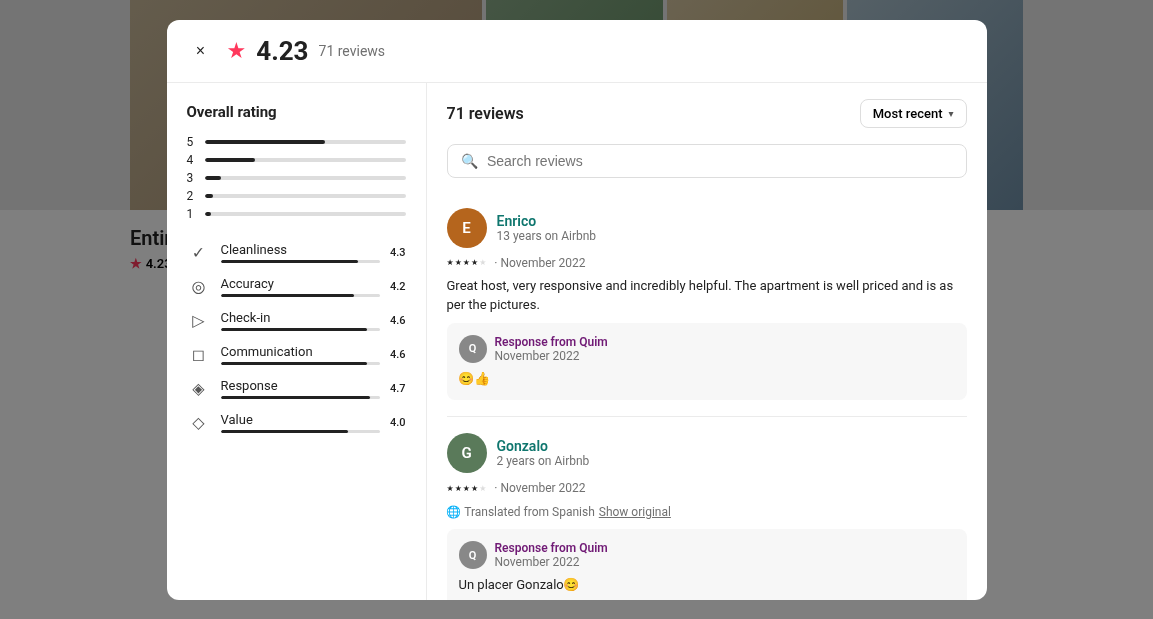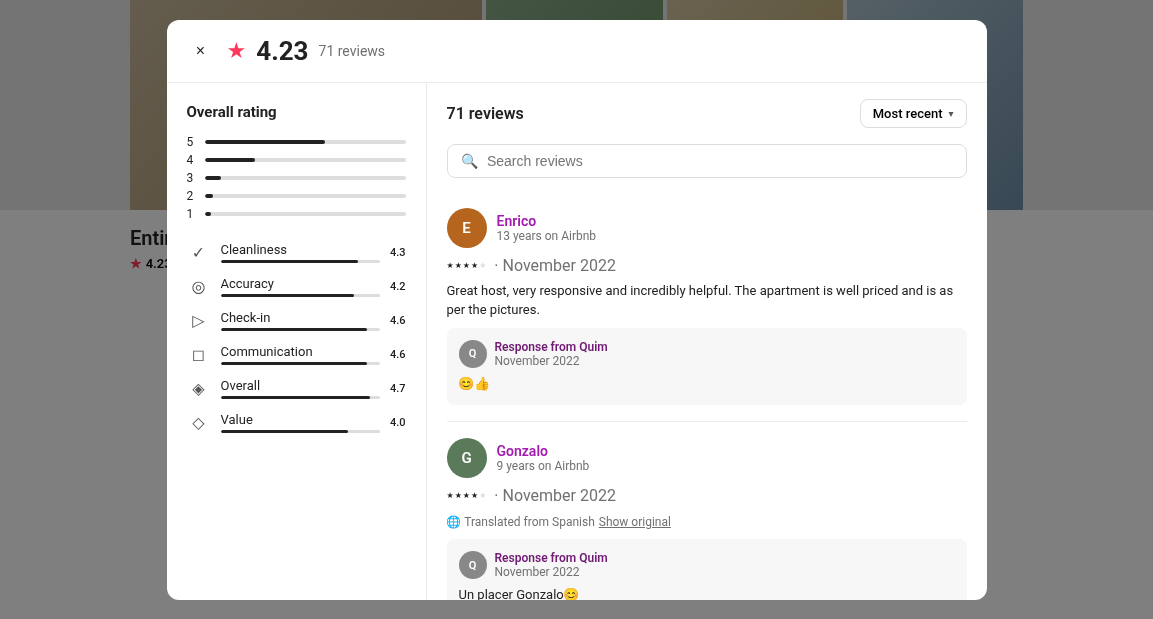--- a/index.html
+++ b/index.html
@@ -325,40 +325,40 @@
       align-items: center;
       justify-content: center;
       font-size: 15px;
       font-weight: 600;
       color: #fff;
       flex-shrink: 0;
     }
     .reviewer-name {
       font-size: 14px;
       font-weight: 600;
-      color: #a21caf;
+      color: #0f766e;
     }
     .reviewer-years {
       font-size: 12px;
       color: #717171;
     }
 
     .review-meta {
       display: flex;
       align-items: center;
       gap: 8px;
       margin-bottom: 6px;
     }
     .review-stars {
       display: flex;
       gap: 1px;
     }
     .review-star { font-size: 8px; color: #222; }
     .review-date {
-      font-size: 16px;
+      font-size: 12px;
       color: #717171;
     }
     .review-text {
       font-size: 13px;
       color: #222;
       line-height: 1.5;
       margin-bottom: 8px;
     }
 
     
@@ -519,21 +519,21 @@
       <div class="category-name">Communication</div>
       <div class="category-bar-track">
         <div class="category-bar-fill" style="width:92%"></div>
       </div>
     </div>
     <div class="category-score">4.6</div>
   </div>
               <div class="category-row">
     <div class="category-icon">◈</div>
     <div class="category-info">
-      <div class="category-name">Overall</div>
+      <div class="category-name">Response</div>
       <div class="category-bar-track">
         <div class="category-bar-fill" style="width:94%"></div>
       </div>
     </div>
     <div class="category-score">4.7</div>
   </div>
               <div class="category-row">
     <div class="category-icon">◇</div>
     <div class="category-info">
       <div class="category-name">Value</div>
@@ -597,21 +597,21 @@
         <div class="response-text">😊👍</div>
 
       </div>
 
   </div>
               <div class="review-item">
     <div class="reviewer-header">
       <div class="reviewer-avatar" style="background:#5a7a5a">G</div>
       <div>
         <div class="reviewer-name">Gonzalo</div>
-        <div class="reviewer-years">9 years on Airbnb</div>
+        <div class="reviewer-years">2 years on Airbnb</div>
       </div>
     </div>
     <div class="review-meta">
       <div class="review-stars">
                     <span class="review-star" style="color:#222">★</span>
                     <span class="review-star" style="color:#222">★</span>
                     <span class="review-star" style="color:#222">★</span>
                     <span class="review-star" style="color:#222">★</span>
                     <span class="review-star" style="color:#ddd">★</span>
                   </div>

